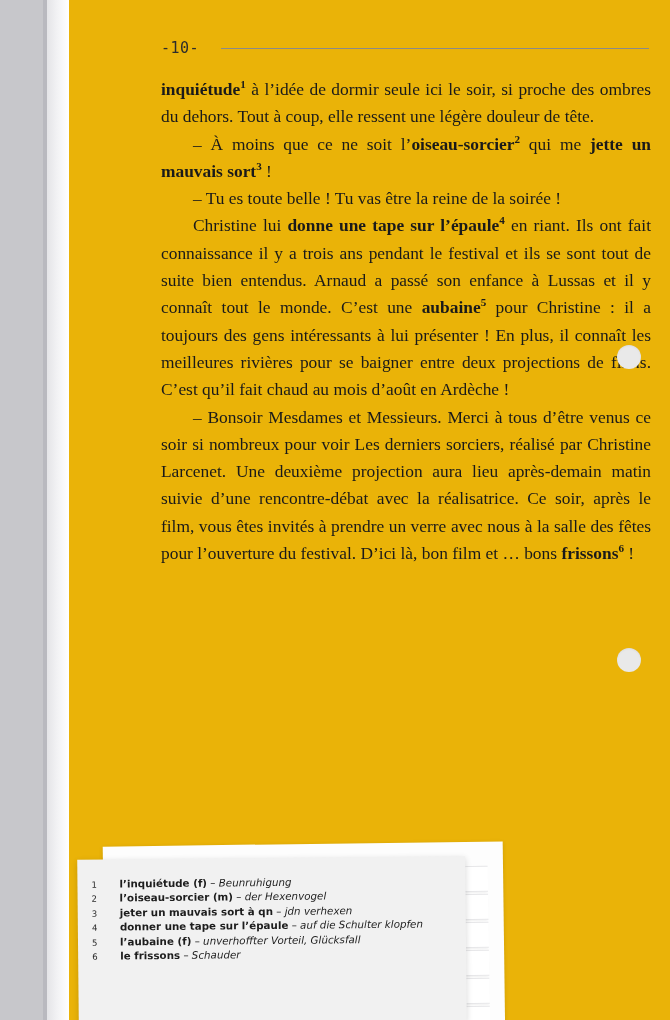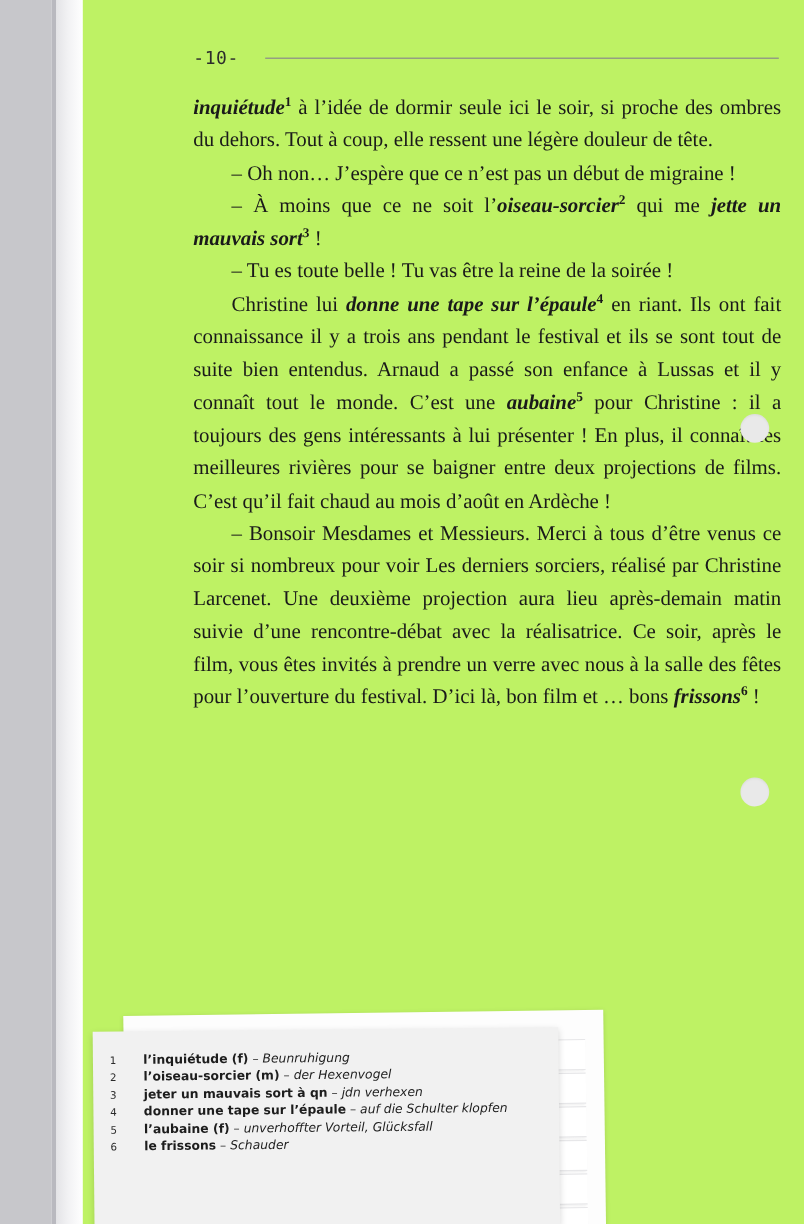--- a/index.html
+++ b/index.html
@@ -33,21 +33,21 @@
     left: 47px; top: 0;
     width: 22px; height: 1020px;
     background: linear-gradient(to right, #e4e4e7 0%, #f2f2f4 45%, #ffffff 100%);
   }
 
   
   #page {
     position: absolute;
     left: 69px; top: 0;
     width: 601px; height: 1020px;
-    background: #bef264;
+    background: #eab308;
   }
 
   
   .punch-hole {
     position: absolute;
     width: 24px; height: 24px;
     border-radius: 50%;
     background: #e9e9e9;
     box-shadow: inset 0 1px 2px rgba(0,0,0,0.06);
   }
@@ -90,21 +90,21 @@
   }
   #body-text p {
     margin: 0;
   }
   .para-indent {
     text-indent: 32px;
   }
   .para-gap {
     margin-top: 27px !important;
   }
-  .bold { font-weight: bold; font-style: italic; }
+  .bold { font-weight: bold; }
   .ital { }
   sup {
     font-size: 0.64em;
     vertical-align: super;
     line-height: 0;
     font-weight: bold;
   }
 
   
   #card-stack {
@@ -187,21 +187,20 @@
 
 <div id="page">
 
   <div id="header">
     <span id="folio">-10-</span>
     <span id="header-rule"></span>
   </div>
 
   <div id="body-text">
       <p><span class="bold">inquiétude</span><sup>1</sup><span> à l’idée de dormir seule ici le soir, si proche des ombres du dehors. Tout à coup, elle ressent une légère douleur de tête.</span></p>
-      <p class="para-indent"><span>– Oh non… J’espère que ce n’est pas un début de migraine !</span></p>
       <p class="para-indent"><span>– À moins que ce ne soit l’</span><span class="bold">oiseau-sorcier</span><sup>2</sup><span> qui me </span><span class="bold">jette un mauvais sort</span><sup>3</sup><span> !</span></p>
       <p class="para-indent"><span>– Tu es toute belle ! Tu vas être la reine de la soirée !</span></p>
       <p class="para-indent"><span>Christine lui </span><span class="bold">donne une tape sur l’épaule</span><sup>4</sup><span> en riant. Ils ont fait connaissance il y a trois ans pendant le festival et ils se sont tout de suite bien entendus. Arnaud a passé son enfance à Lussas et il y connaît tout le monde. C’est une </span><span class="bold">aubaine</span><sup>5</sup><span> pour Christine : il a toujours des gens intéressants à lui présenter ! En plus, il connaît les meilleures rivières pour se baigner entre deux projections de films. C’est qu’il fait chaud au mois d’août en Ardèche !</span></p>
       <p class="para-indent"><span>– Bonsoir Mesdames et Messieurs. Merci à tous d’être venus ce soir si nombreux pour voir </span><span class="ital">Les derniers sorciers</span><span>, réalisé par Christine Larcenet. Une deuxième projection aura lieu après-demain matin suivie d’une rencontre-débat avec la réalisatrice. Ce soir, après le film, vous êtes invités à prendre un verre avec nous à la salle des fêtes pour l’ouverture du festival. D’ici là, bon film et … bons </span><span class="bold">frissons</span><sup>6</sup><span> !</span></p>
     </div>
 
 </div>
 
 <div class="punch-hole" id="hole-1"></div>
 <div class="punch-hole" id="hole-2"></div>

